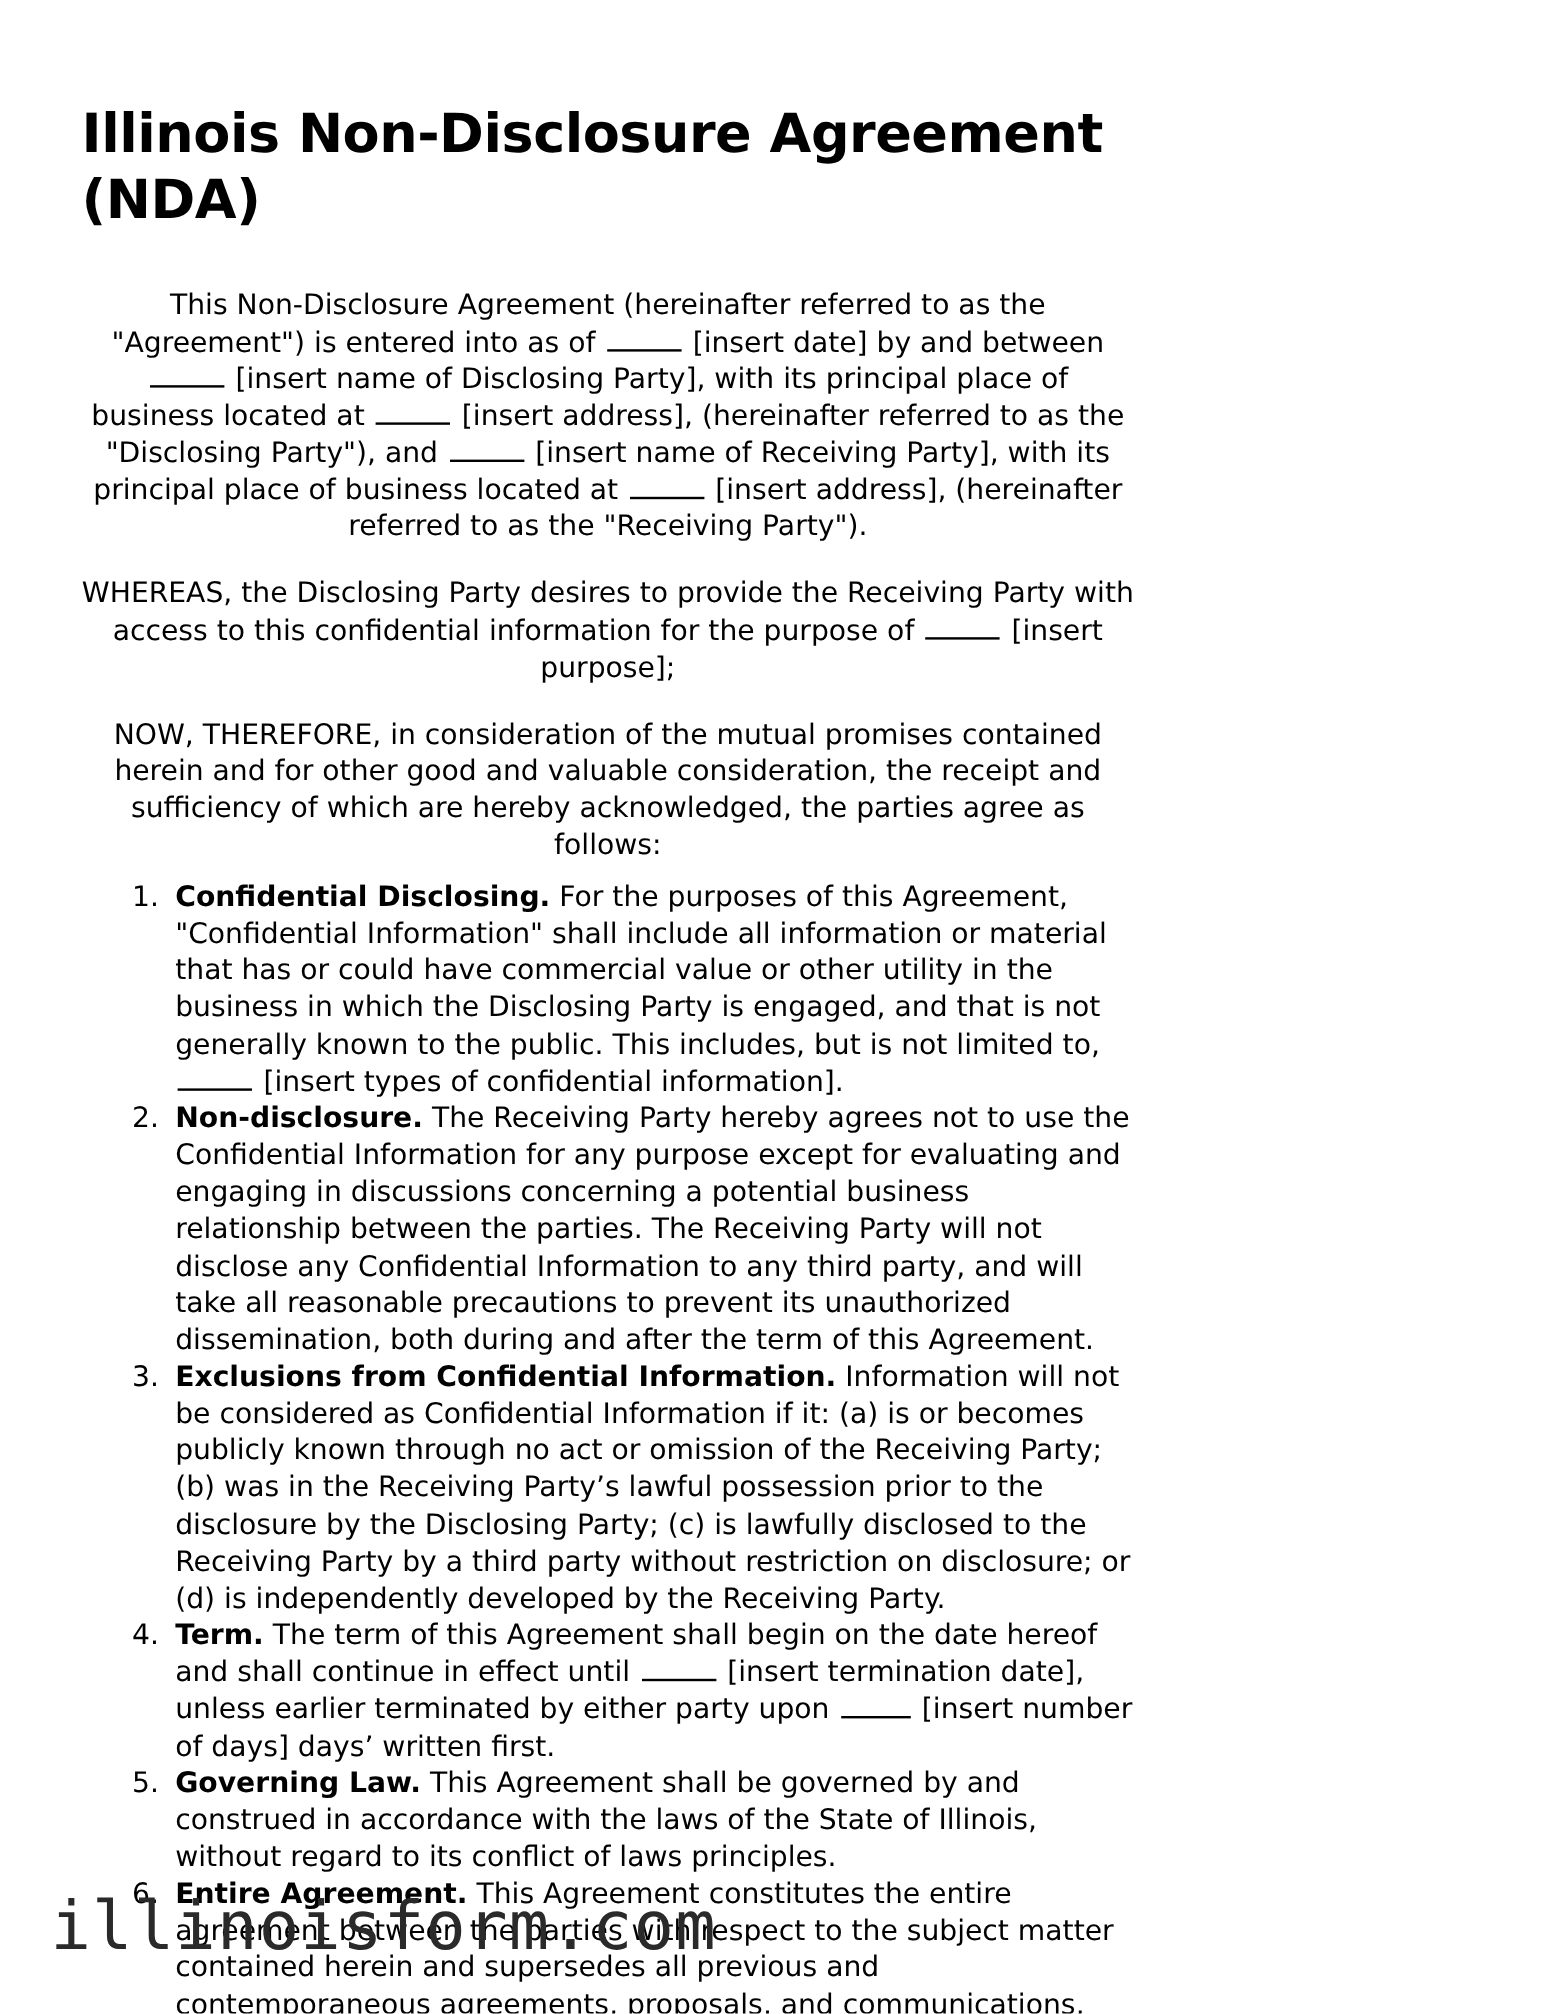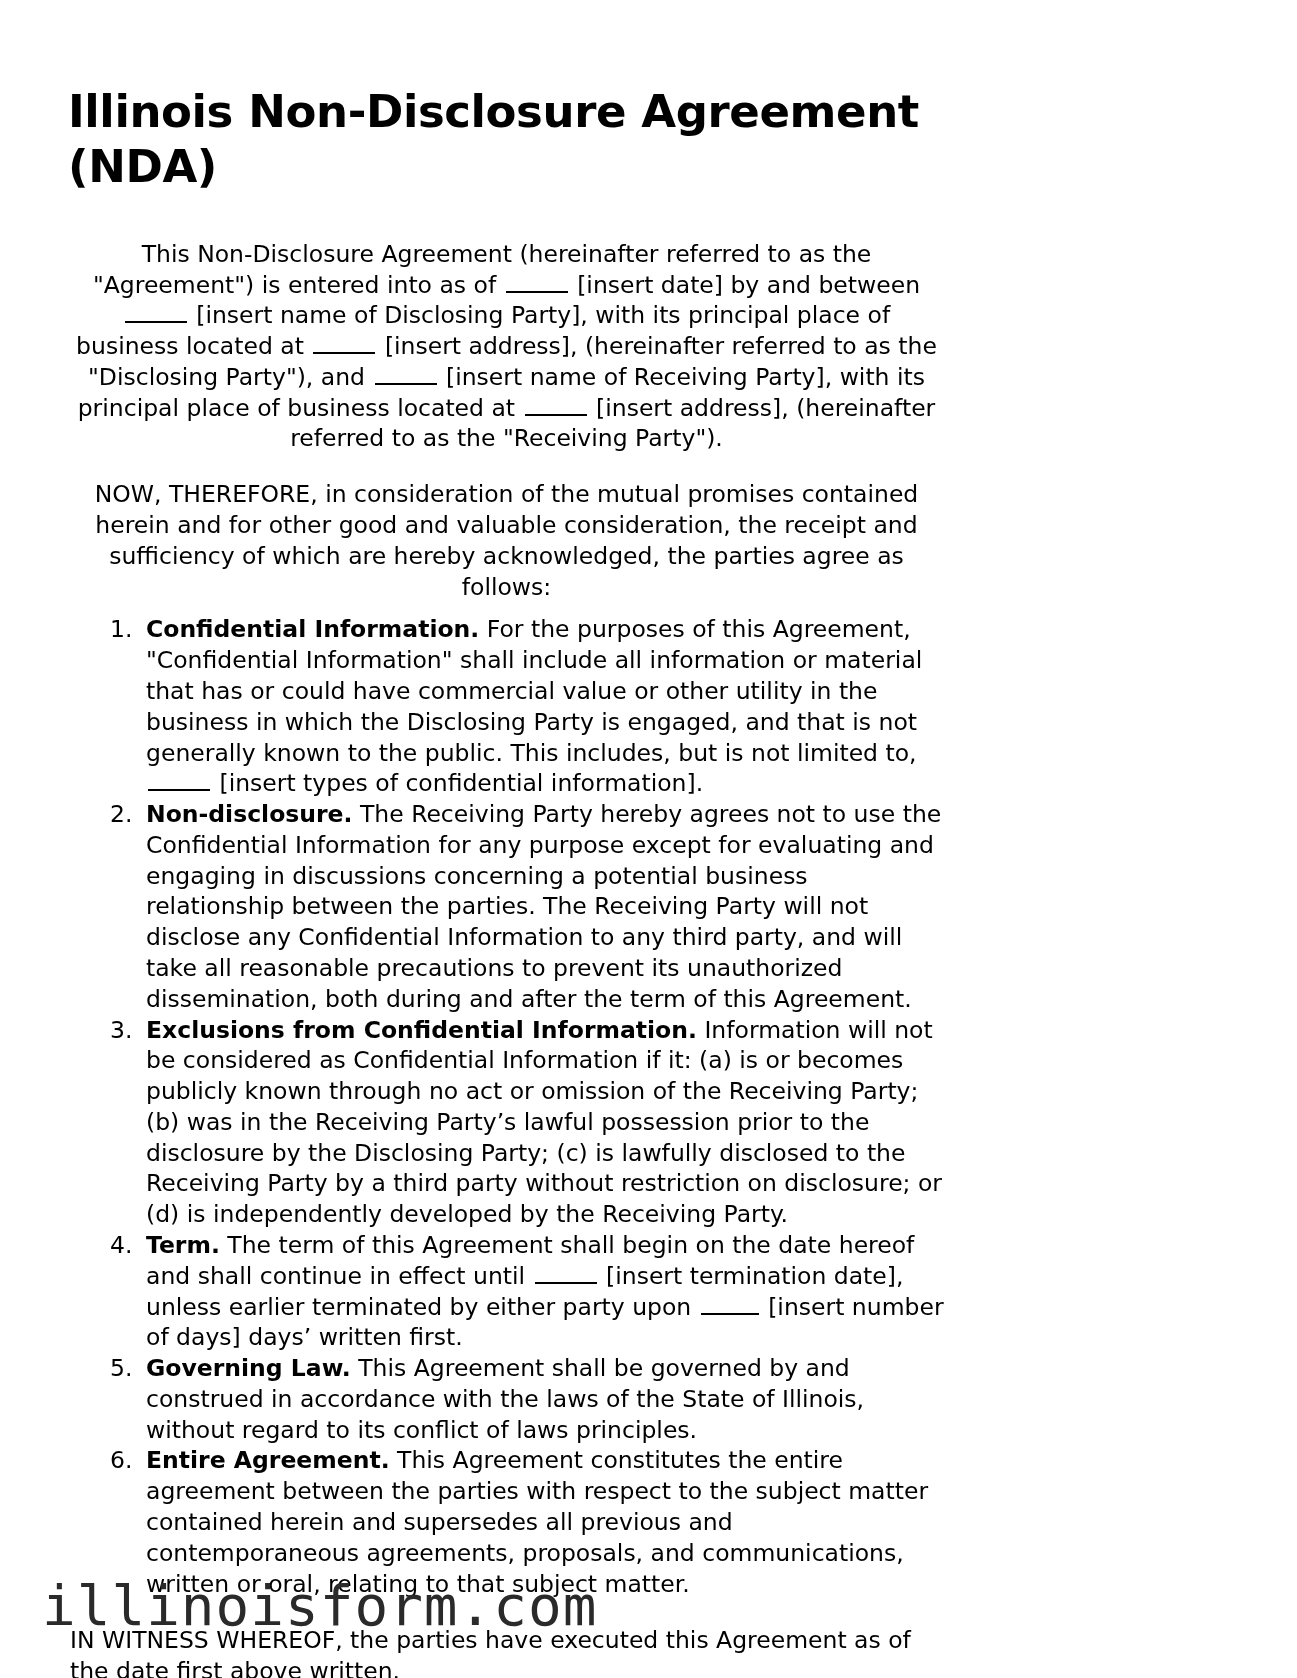--- a/index.html
+++ b/index.html
@@ -89,27 +89,32 @@
     <span>[insert name of Disclosing Party], with its principal place of business located at</span>
     <span class="blank"></span>
     <span>[insert address], (hereinafter referred to as the "Disclosing Party"), and</span>
     <span class="blank"></span>
     <span>[insert name of Receiving Party], with its principal place of business located at</span>
     <span class="blank"></span>
     <span>[insert address], (hereinafter referred to as the "Receiving Party").</span>
   </p>
 
 
+  <p class="para">
+    <span>WHEREAS, the Disclosing Party desires to provide the Receiving Party with access to this confidential information for the purpose of</span>
+    <span class="blank"></span>
+    <span>[insert purpose];</span>
+  </p>
 
   <p class="para tight">NOW, THEREFORE, in consideration of the mutual promises contained herein and for other good and valuable consideration, the receipt and sufficiency of which are hereby acknowledged, the parties agree as follows:</p>
 
   <ol class="clauses">
 
     <li>
-      <b>Confidential Information.</b>
+      <b>Confidential Disclosing.</b>
       <span>For the purposes of this Agreement, "Confidential Information" shall include all information or material that has or could have commercial value or other utility in the business in which the Disclosing Party is engaged, and that is not generally known to the public. This includes, but is not limited to,</span>
       <span class="blank"></span>
       <span>[insert types of confidential information].</span>
     </li>
 
     <li>
       <b>Non-disclosure.</b>
       <span>The Receiving Party hereby agrees not to use the Confidential Information for any purpose except for evaluating and engaging in discussions concerning a potential business relationship between the parties. The Receiving Party will not disclose any Confidential Information to any third party, and will take all reasonable precautions to prevent its unauthorized dissemination, both during and after the term of this Agreement.</span>
     </li>
 

